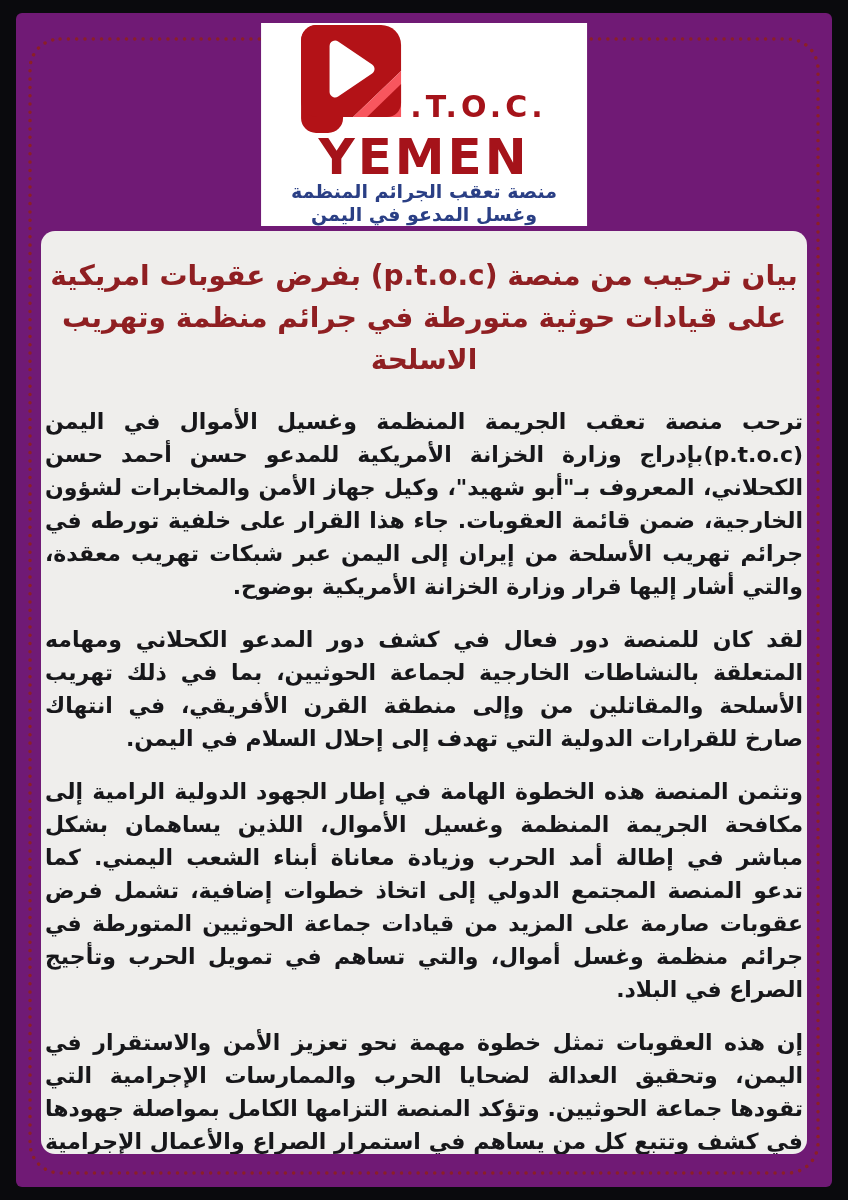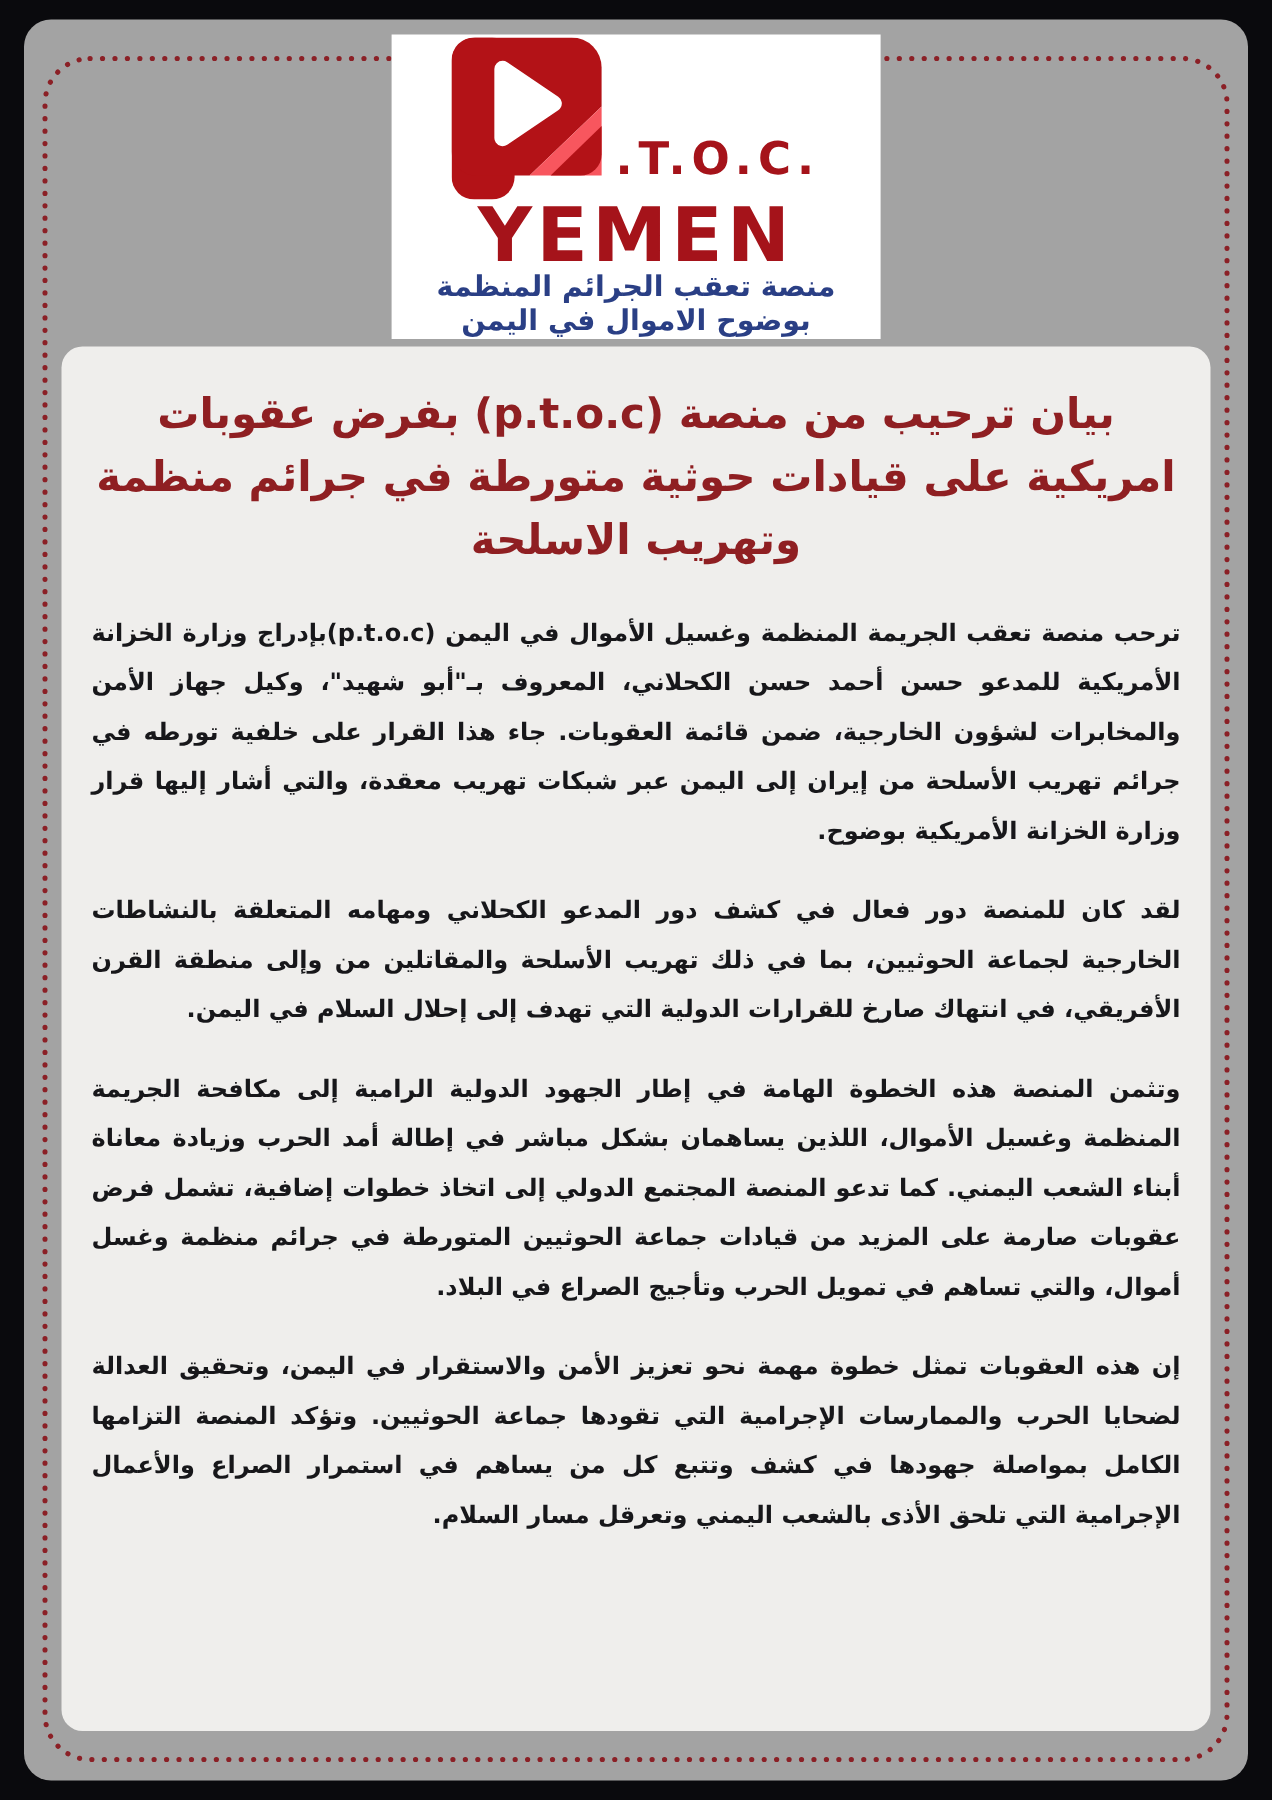--- a/index.html
+++ b/index.html
@@ -7,21 +7,21 @@
     width:848px; height:1200px;
     background:#0a0a0d;
     font-family:"DejaVu Sans", sans-serif;
     overflow:hidden;
   }
   .page { position:relative; width:848px; height:1200px; background:#0a0a0d; overflow:hidden; }
 
   .card {
     position:absolute; left:16px; top:13px;
     width:816px; height:1174px;
-    background:#a3a3a3; border-radius:18px;
+    background:#701a75; border-radius:6px;
   }
 
   .dots { position:absolute; left:0; top:0; }
 
   .logo {
     position:absolute; top:10px; left:50%; transform:translateX(-50%);
     background:#ffffff; padding:2px 30px 0;
     text-align:center; z-index:2; white-space:nowrap;
   }
   .logo-row { display:flex; align-items:flex-end; justify-content:center; gap:7px; }
@@ -35,30 +35,30 @@
     letter-spacing:3px; line-height:46px; margin-top:1px;
   }
   .tagline {
     direction:rtl; font-size:19px; font-weight:bold;
     color:#2a3f85; line-height:23px;
   }
 
   .panel {
     position:absolute; left:25px; right:25px; top:218px; bottom:33px;
     background:#efeeec; border-radius:14px;
-    padding:18px 20px; box-sizing:border-box;
+    padding:18px 4px; box-sizing:border-box;
     overflow:hidden; direction:rtl;
   }
   .headline {
     margin:6px 0 24px; text-align:center;
     color:#8f1f22; font-size:28px; line-height:42px; font-weight:bold;
   }
   .para {
     margin:0 0 20px; color:#17171a;
-    font-size:16px; line-height:33px; font-weight:bold;
+    font-size:22px; line-height:33px; font-weight:bold;
     text-align:justify; text-justify:inter-word;
   }
 </style>
 </head>
 <body>
 
 <div class="page">
   <div class="card">
 
     <svg class="dots" width="816" height="1174" viewBox="0 0 816 1174">
@@ -73,21 +73,21 @@
             <path d="M16 0 H80 A20 20 0 0 1 100 20 V46 L52 92 H16 A16 16 0 0 1 0 76 V16 A16 16 0 0 1 16 0 Z" fill="#b31217"></path>
             <path d="M100 46 L52 92 H100 Z" fill="#f8565e"></path>
             <path d="M66 92 L100 59 V78 A14 14 0 0 1 86 92 Z" fill="#b31217"></path>
             <polygon points="34,21 68,44 34,67" fill="#ffffff" stroke="#ffffff" stroke-width="11" stroke-linejoin="round"></polygon>
           </svg>
         </span>
         <span class="toc">.T.O.C.</span>
       </div>
       <div class="yemen">YEMEN</div>
       <div class="tagline">منصة تعقب الجرائم المنظمة</div>
-      <div class="tagline">بوضوح الاموال في اليمن</div>
+      <div class="tagline">وغسل المدعو في اليمن</div>
     </header>
 
     <main class="panel">
       <h1 class="headline">بيان ترحيب من منصة (p.t.o.c) بفرض عقوبات امريكية على قيادات حوثية متورطة في جرائم منظمة وتهريب الاسلحة</h1>
       <p class="para">ترحب منصة تعقب الجريمة المنظمة وغسيل الأموال في اليمن (p.t.o.c)بإدراج وزارة الخزانة الأمريكية للمدعو حسن أحمد حسن الكحلاني، المعروف بـ"أبو شهيد"، وكيل جهاز الأمن والمخابرات لشؤون الخارجية، ضمن قائمة العقوبات. جاء هذا القرار على خلفية تورطه في جرائم تهريب الأسلحة من إيران إلى اليمن عبر شبكات تهريب معقدة، والتي أشار إليها قرار وزارة الخزانة الأمريكية بوضوح.</p>
       <p class="para">لقد كان للمنصة دور فعال في كشف دور المدعو الكحلاني ومهامه المتعلقة بالنشاطات الخارجية لجماعة الحوثيين، بما في ذلك تهريب الأسلحة والمقاتلين من وإلى منطقة القرن الأفريقي، في انتهاك صارخ للقرارات الدولية التي تهدف إلى إحلال السلام في اليمن.</p>
       <p class="para">وتثمن المنصة هذه الخطوة الهامة في إطار الجهود الدولية الرامية إلى مكافحة الجريمة المنظمة وغسيل الأموال، اللذين يساهمان بشكل مباشر في إطالة أمد الحرب وزيادة معاناة أبناء الشعب اليمني. كما تدعو المنصة المجتمع الدولي إلى اتخاذ خطوات إضافية، تشمل فرض عقوبات صارمة على المزيد من قيادات جماعة الحوثيين المتورطة في جرائم منظمة وغسل أموال، والتي تساهم في تمويل الحرب وتأجيج الصراع في البلاد.</p>
       <p class="para">إن هذه العقوبات تمثل خطوة مهمة نحو تعزيز الأمن والاستقرار في اليمن، وتحقيق العدالة لضحايا الحرب والممارسات الإجرامية التي تقودها جماعة الحوثيين. وتؤكد المنصة التزامها الكامل بمواصلة جهودها في كشف وتتبع كل من يساهم في استمرار الصراع والأعمال الإجرامية التي تلحق الأذى بالشعب اليمني وتعرقل مسار السلام.</p>
     </main>
 

